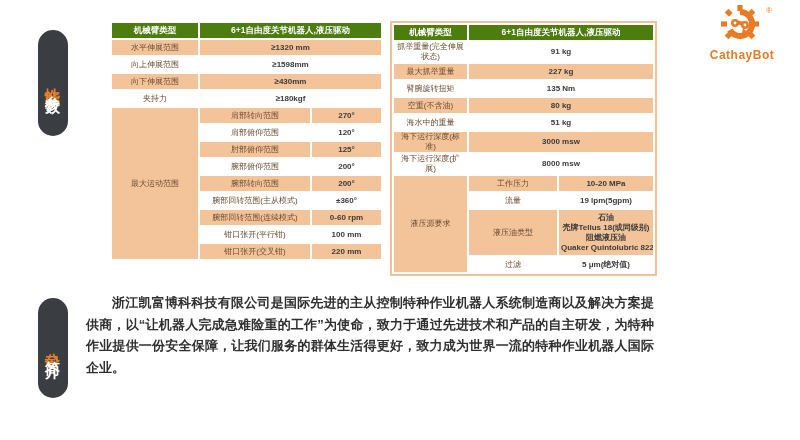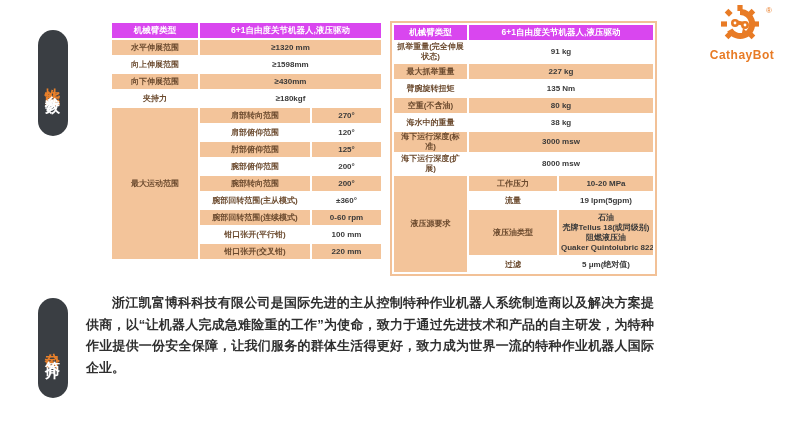--- a/index.html
+++ b/index.html
@@ -25,24 +25,24 @@
 
   
   .spec-table{
     border-collapse:separate;border-spacing:2px;table-layout:fixed;
     font-size:8px;line-height:1.25;
   }
   .spec-table td{
     text-align:center;vertical-align:middle;padding:0 2px;overflow:hidden;
   }
   .spec-table tr{height:15px;}
-  .hdr{background:#d946ef;color:#ffffff;font-weight:bold;font-size:8.5px;}
+  .hdr{background:#4d7c0f;color:#ffffff;font-weight:bold;font-size:8.5px;}
   .c-o{background:#F3C49A;}
   .c-w{background:#ffffff;}
-  .lbl{color:#6B4A2E;font-weight:700;}
+  .lbl{color:#6B4A2E;font-weight:400;}
   .val{color:#3A3A3A;font-weight:600;margin-top:39px;}
   #left-table{position:absolute;left:110px;top:21px;width:273px;}
   .rt-wrap{
     position:absolute;left:390px;top:21px;width:267px;
     border:2px solid #F2C197;box-sizing:border-box;
   }
   #right-table{width:100%;}
   tr.tall{height:45px;}
   .oil-lines div{white-space:nowrap;}
 
@@ -164,21 +164,21 @@
     <tr>
       <td class="c-w lbl">臂腕旋转扭矩</td>
       <td class="c-w val" colspan="2">135 Nm</td>
     </tr>
     <tr>
       <td class="c-o lbl">空重(不含油)</td>
       <td class="c-o val" colspan="2">80 kg</td>
     </tr>
     <tr>
       <td class="c-w lbl">海水中的重量</td>
-      <td class="c-w val" colspan="2">38 kg</td>
+      <td class="c-w val" colspan="2">51 kg</td>
     </tr>
     <tr>
       <td class="c-o lbl">海下运行深度(标准)</td>
       <td class="c-o val" colspan="2">3000 msw</td>
     </tr>
     <tr>
       <td class="c-w lbl">海下运行深度(扩展)</td>
       <td class="c-w val" colspan="2">8000 msw</td>
     </tr>
     <tr>

